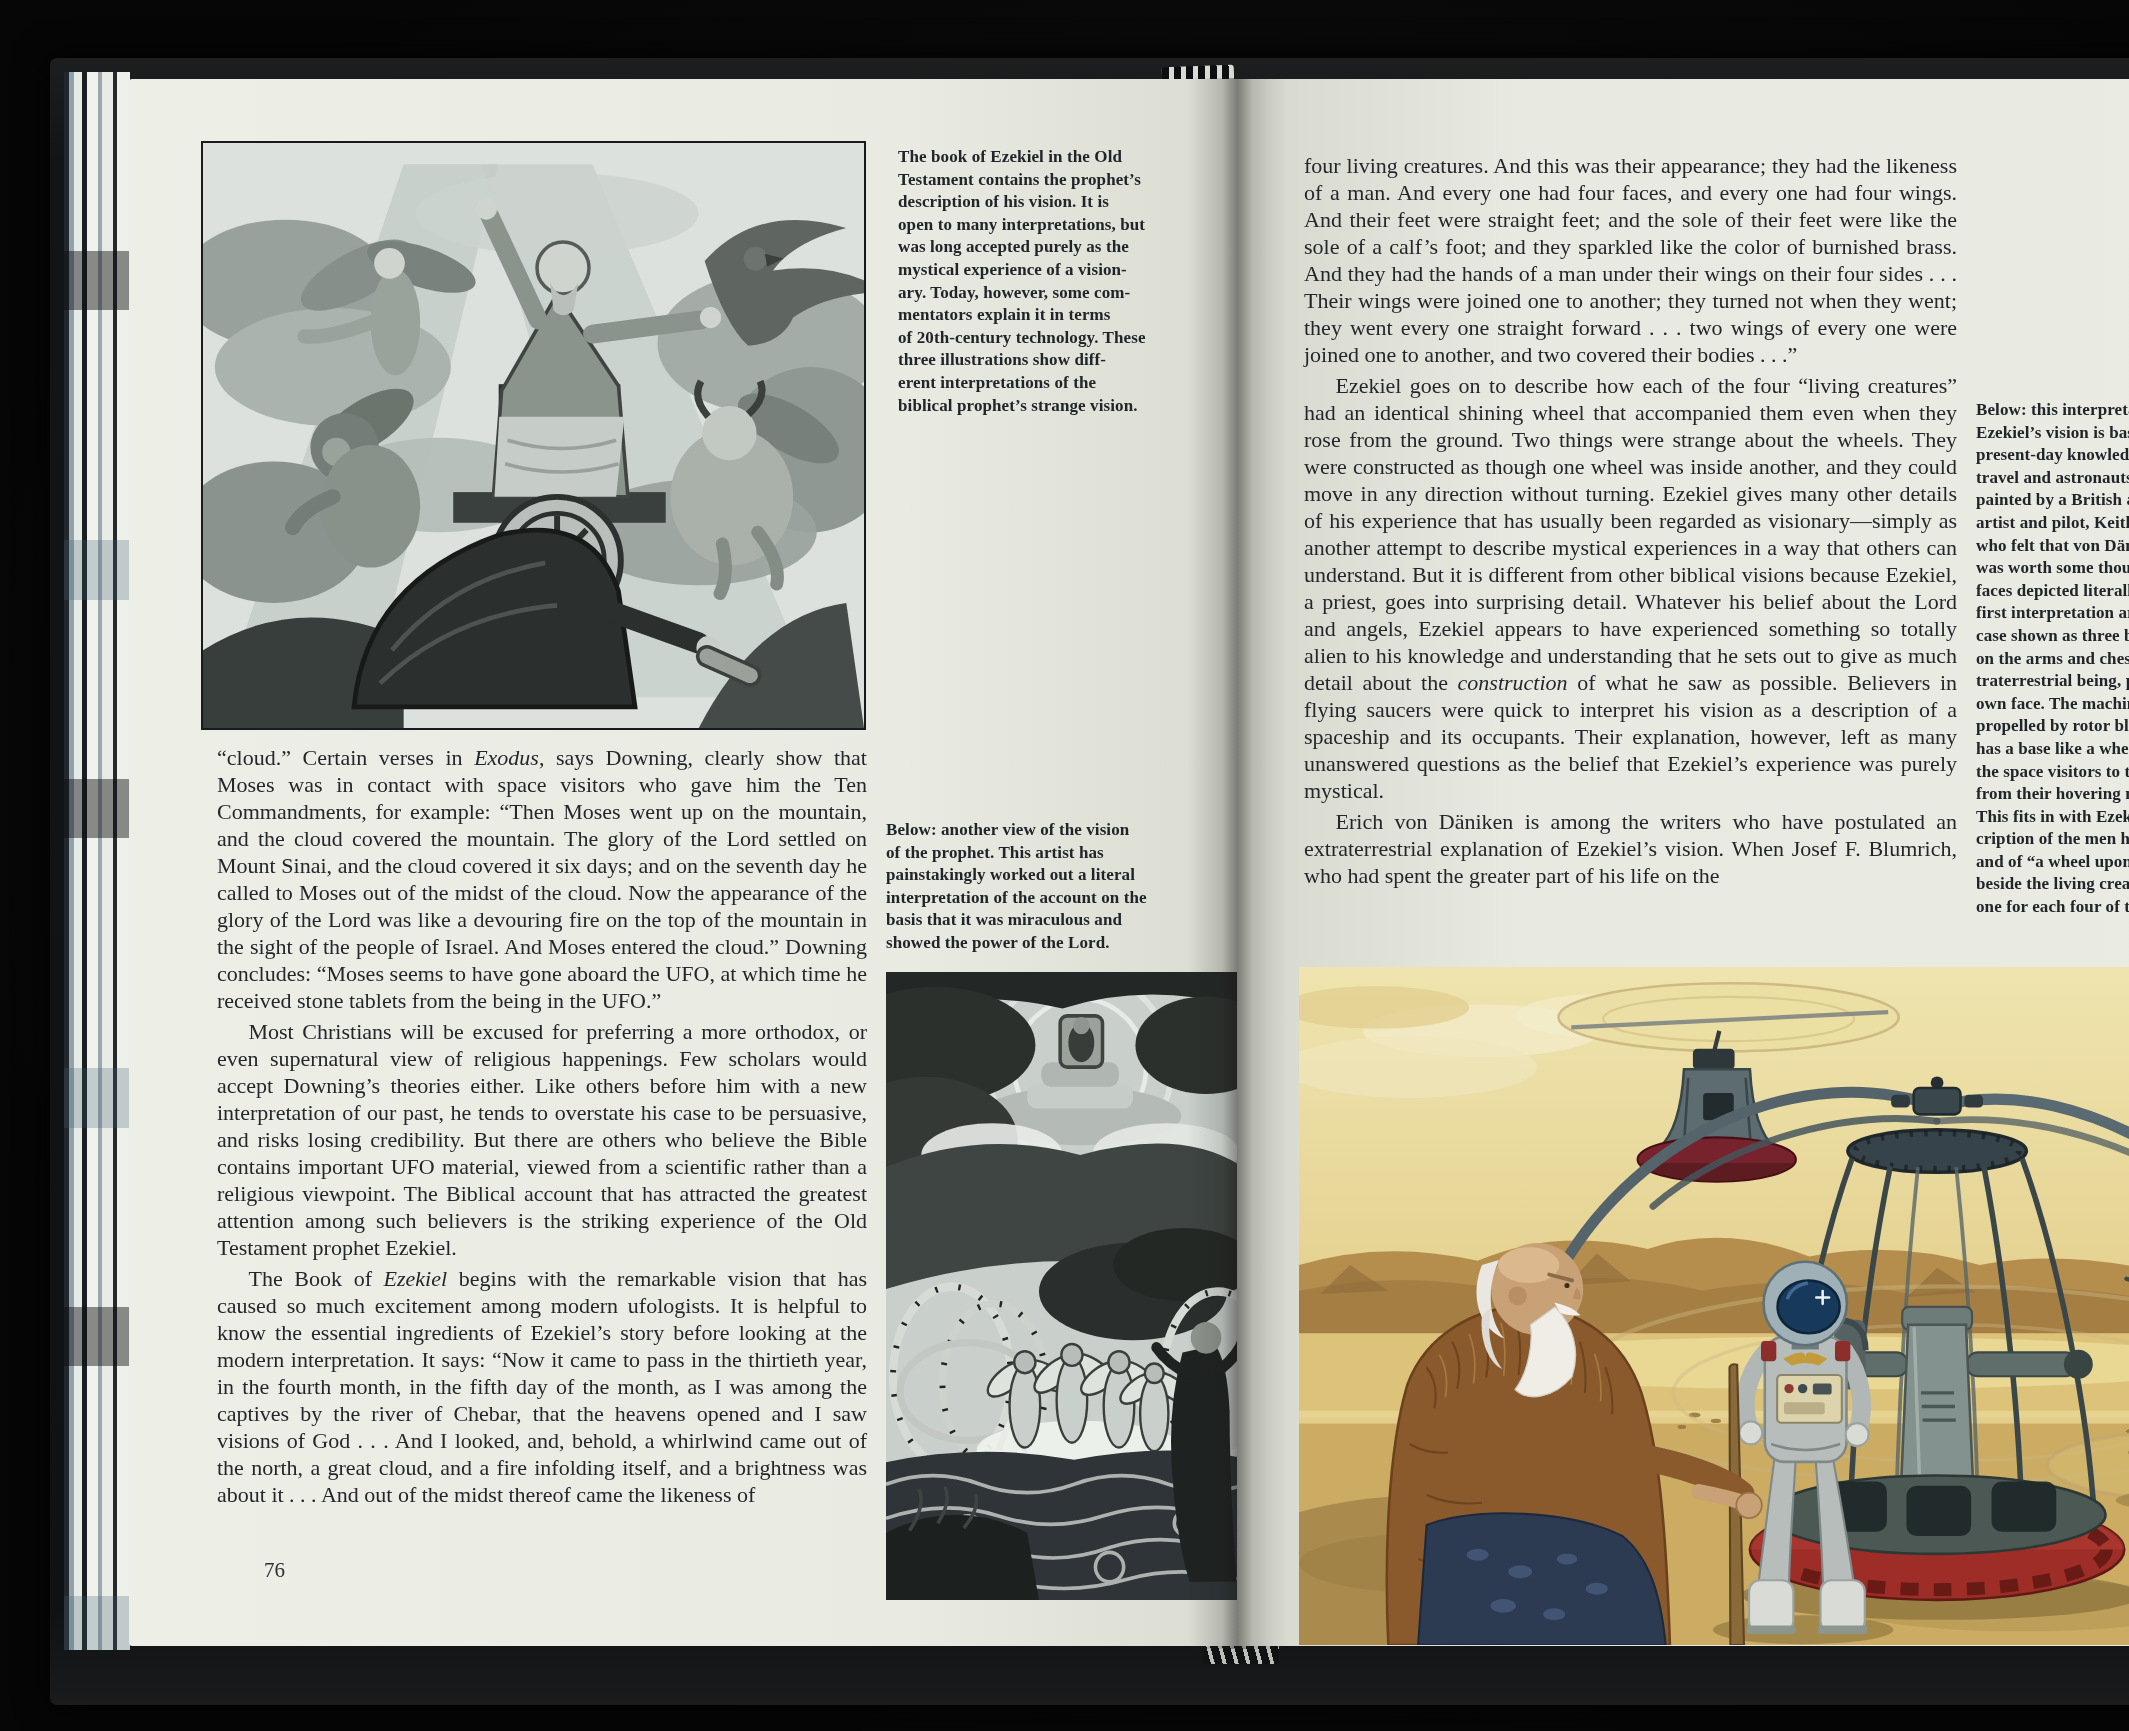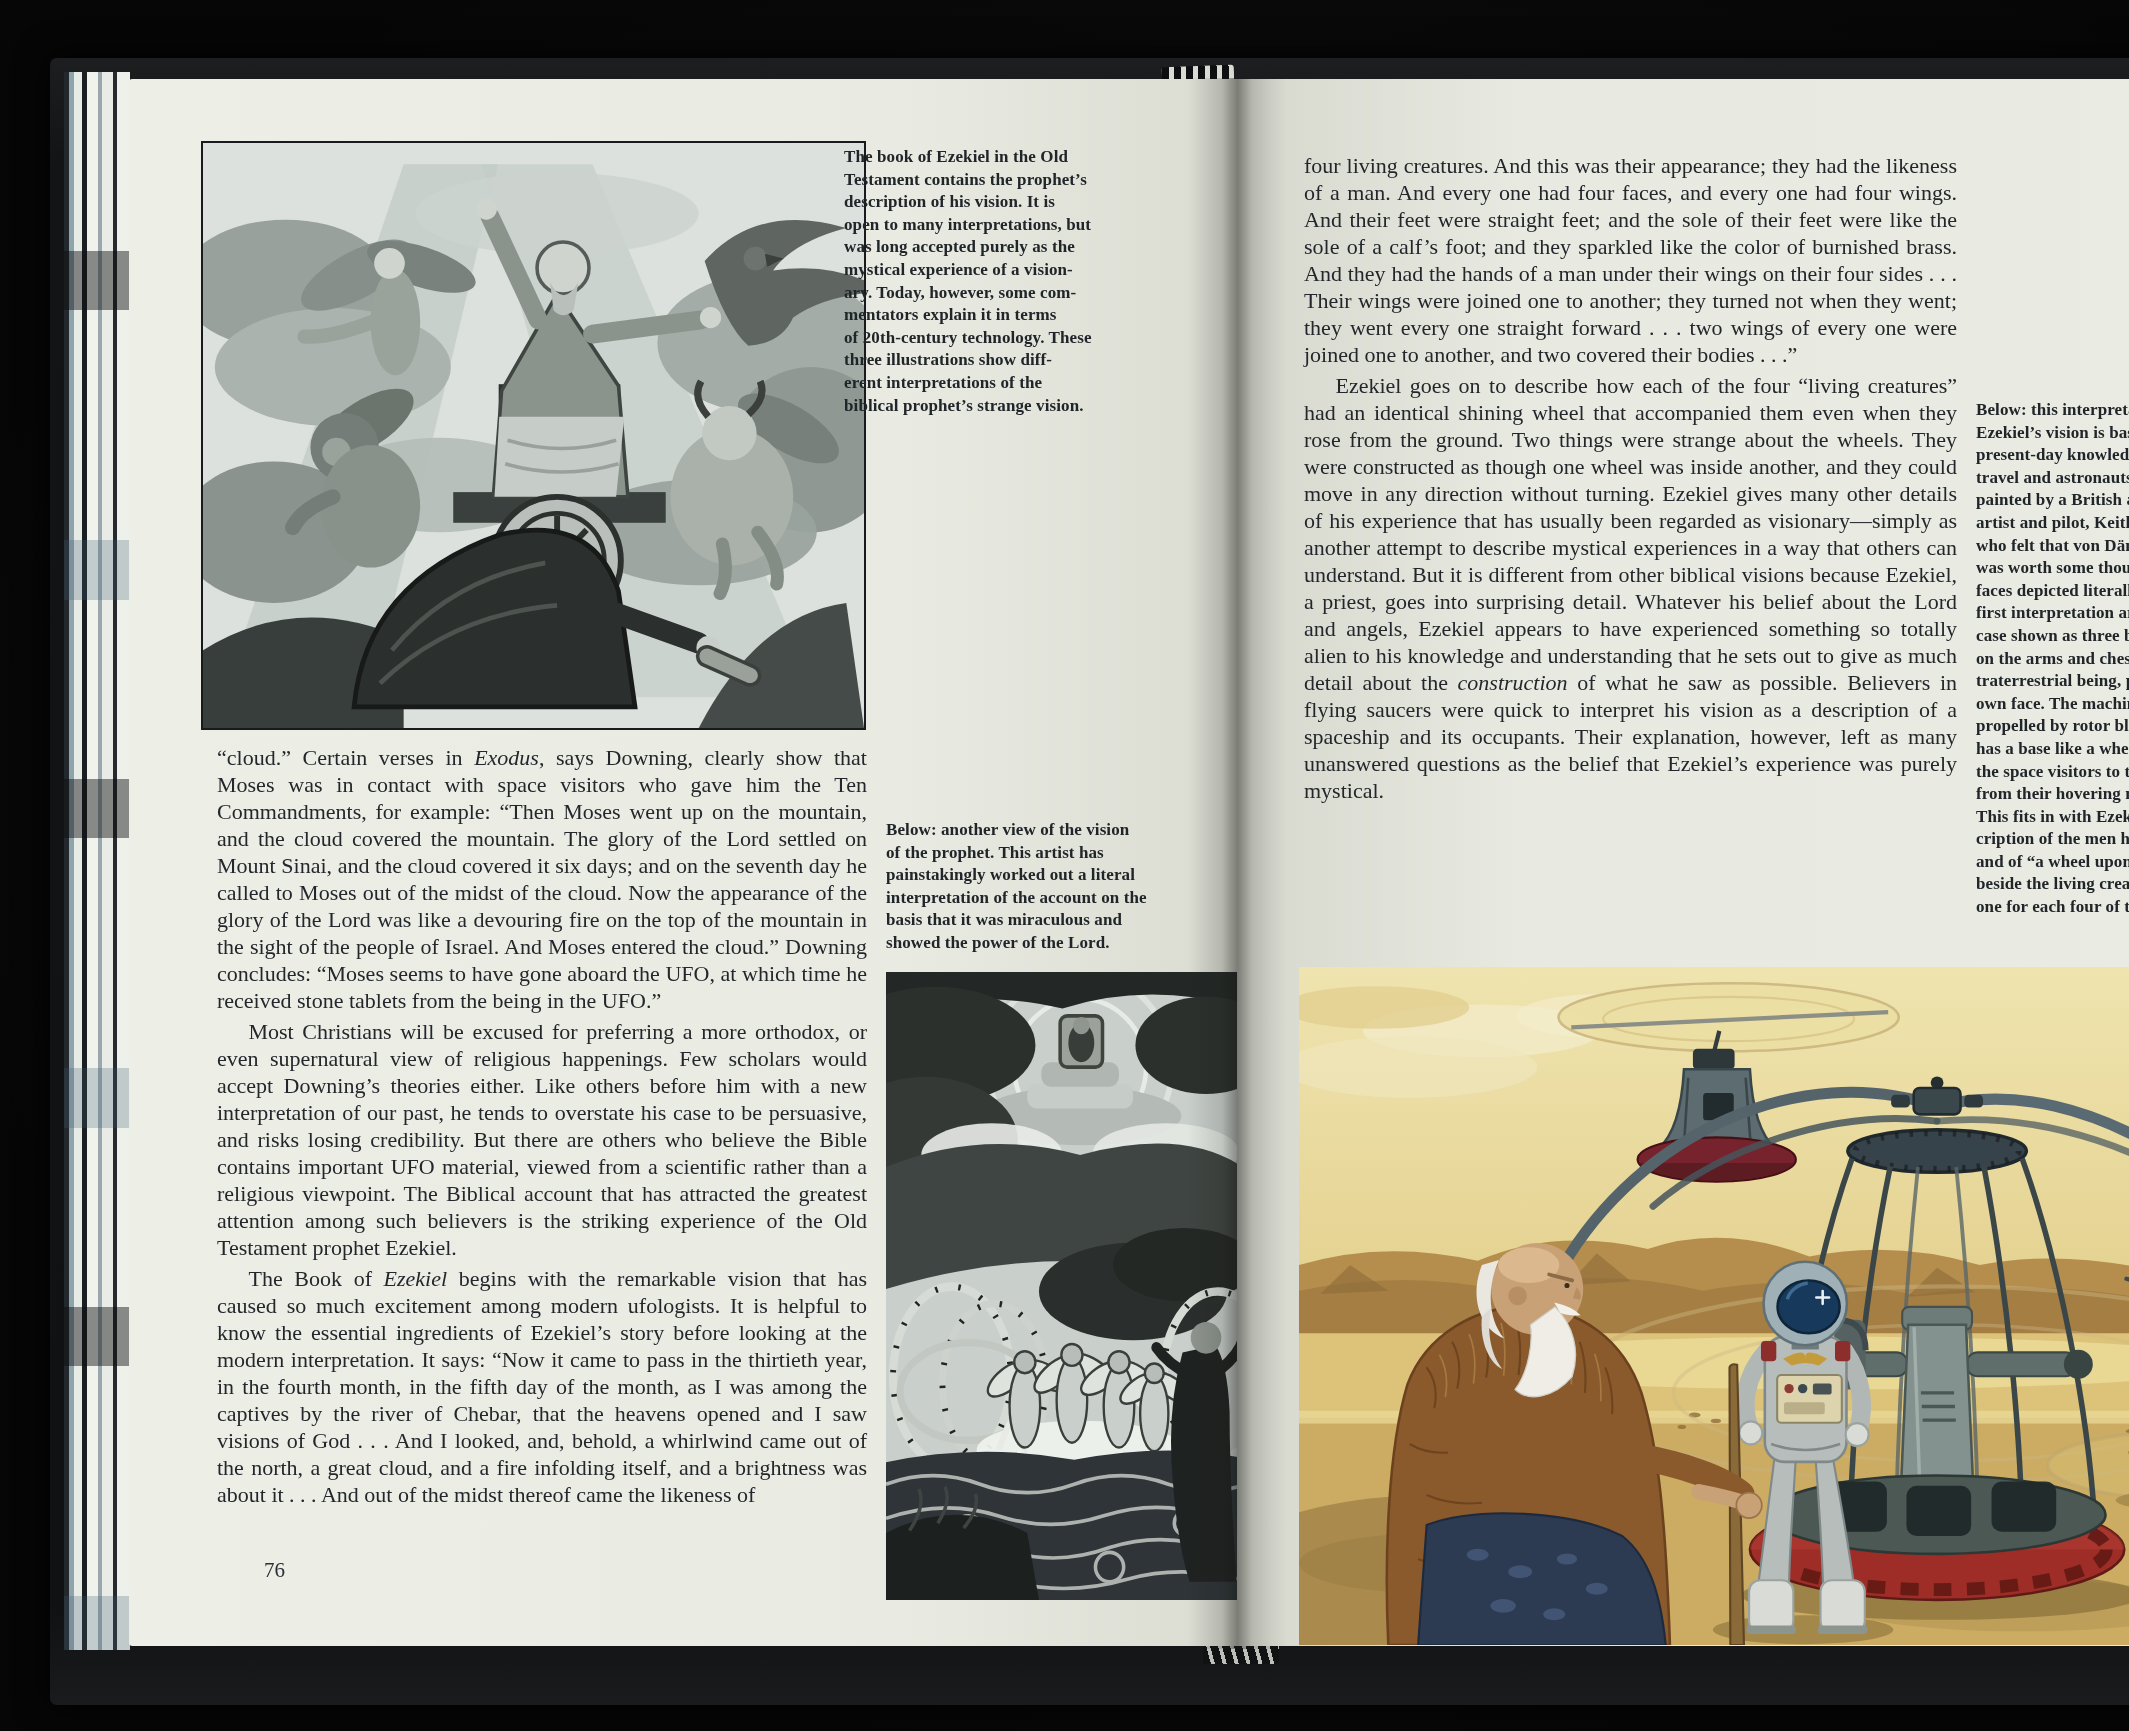--- a/index.html
+++ b/index.html
@@ -26,21 +26,21 @@
   .gutter{position:absolute;left:1187px;top:78px;width:100px;height:1571px;pointer-events:none;
     background:linear-gradient(90deg,rgba(30,32,28,0) 0%,rgba(30,32,28,.16) 35%,rgba(22,24,21,.44) 50%,rgba(30,32,28,.14) 65%,rgba(30,32,28,0) 100%);}
   figure{margin:0;padding:0;}
   svg{display:block;width:100%;height:100%;}
   .engraving1{position:absolute;left:72px;top:62px;width:665px;height:589px;
     border:2.1px solid #181b1d;box-sizing:border-box;background:#dce1dd;}
   .engraving2{position:absolute;left:757px;top:893px;width:353px;height:628px;background:#b9bfbb;}
   .painting{position:absolute;left:62px;top:888px;width:1072px;height:678px;}
   .cap{position:absolute;font-weight:bold;font-size:17px;line-height:22.6px;color:#20252a;
     white-space:pre-line;letter-spacing:0.1px;}
-  .cap-intro{left:715px;top:67px;width:317px;}
+  .cap-intro{left:769px;top:67px;width:317px;}
   .cap-left{left:757px;top:502px;width:317px;}
   .cap-below{left:757px;top:740px;width:317px;}
   .cap-right{left:739px;top:320px;width:303px;}
   .body-col{position:absolute;font-size:22px;line-height:27px;color:#23272c;text-align:justify;}
   .body-left{left:84px;top:661px;width:658px;}
   .body-right{left:63px;top:69px;width:661px;}
   .body-col p{margin:4px;padding:0;}
   .body-col p.ind{text-indent:31.5px;}
   .it{font-style:italic;}
   .pagenum{position:absolute;left:91px;top:1479px;font-size:21px;color:#2b2f34;margin-left:44px;}
@@ -242,20 +242,21 @@
     </div>
 
     <div class="pagenum">76</div>
   </div>
 
   <div class="page page-right">
 
     <div class="body-col body-right">
       <p><span>four living creatures. And this was their appearance; they had the likeness of a man. And every one had four faces, and every one had four wings. And their feet were straight feet; and the sole of their feet were like the sole of a calf’s foot; and they sparkled like the color of burnished brass. And they had the hands of a man under their wings on their four sides . . . Their wings were joined one to another; they turned not when they went; they went every one straight forward . . . two wings of every one were joined one to another, and two covered their bodies . . .”</span></p>
       <p class="ind"><span>Ezekiel goes on to describe how each of the four “living creatures” had an identical shining wheel that accompanied them even when they rose from the ground. Two things were strange about the wheels. They were constructed as though one wheel was inside another, and they could move in any direction without turning. Ezekiel gives many other details of his experience that has usually been regarded as visionary—simply as another attempt to describe mystical experiences in a way that others can understand. But it is different from other biblical visions because Ezekiel, a priest, goes into surprising detail. Whatever his belief about the Lord and angels, Ezekiel appears to have experienced something so totally alien to his knowledge and understanding that he sets out to give as much detail about the </span><span class="it">construction</span><span> of what he saw as possible. Believers in flying saucers were quick to interpret his vision as a description of a spaceship and its occupants. Their explanation, however, left as many unanswered questions as the belief that Ezekiel’s experience was purely mystical.</span></p>
+      <p class="ind"><span>Erich von Däniken is among the writers who have postulated an extraterrestrial explanation of Ezekiel’s vision. When Josef F. Blumrich, who had spent the greater part of his life on the</span></p>
     </div>
 
     <div class="cap cap-right">Below: this interpretation of
 Ezekiel’s vision is based on
 present-day knowledge of space
 travel and astronauts. It was
 painted by a British aeronautical
 artist and pilot, Keith Mosely,
 who felt that von Däniken’s theory
 was worth some thought. The four

